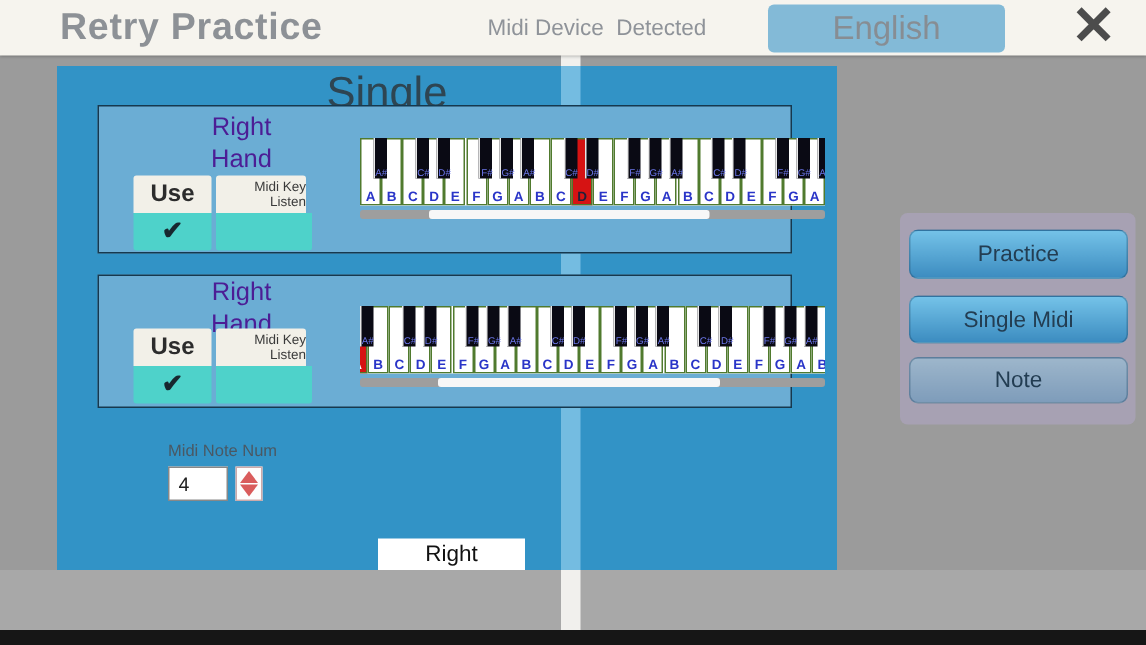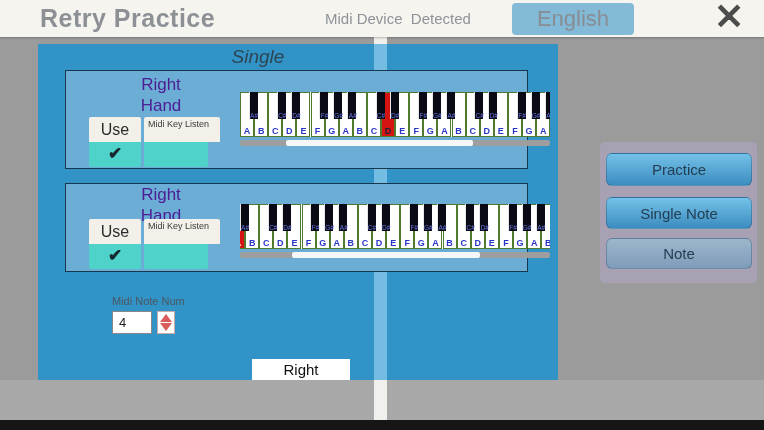--- a/index.html
+++ b/index.html
@@ -3,40 +3,40 @@
 <meta charset="utf-8">
 <style>
   * { margin:0; padding:0; box-sizing:border-box; }
   html,body { font-family:"Liberation Sans", sans-serif; }
   #screen { position:relative; width:764px; height:430px; background:#9b9b9b; overflow:hidden; }
 
   
   .topbar { position:absolute; left:0; top:0; width:764px; height:37px; background:#f6f4ee; z-index:4; box-shadow:0 1px 2px rgba(0,0,0,.25); }
   .app-title { position:absolute; left:40px; top:4px; font-size:25px; font-weight:bold; color:#8d9196; letter-spacing:.5px; }
   .midi-status { position:absolute; left:325px; top:10px; font-size:15px; color:#8f9399; white-space:pre; }
-  .lang-btn { position:absolute; left:512px; top:3px; width:122px; height:32px; background:#83bad7; border:none; border-radius:4px; font-size:22px; color:#878d93; text-align:center; line-height:30px; cursor:pointer; font-family:"Liberation Sans",sans-serif; }
+  .lang-btn { position:absolute; left:512px; top:3px; width:158px; height:32px; background:#83bad7; border:none; border-radius:4px; font-size:22px; color:#878d93; text-align:center; line-height:30px; cursor:pointer; font-family:"Liberation Sans",sans-serif; }
   .close-x { position:absolute; left:714px; top:-4px; font-size:36px; font-weight:bold; color:#4c4c4c; cursor:pointer; }
 
   
   .seam { position:absolute; left:374px; top:30px; width:13px; height:392px; background:#f1f0ed; z-index:1; }
   .bottom-strip { position:absolute; left:0; top:380px; width:764px; height:42px; background:#a8a8a8; z-index:0; }
   .black-bar { position:absolute; left:0; top:420px; width:764px; height:10px; background:#161616; z-index:5; }
 
   
   .main-panel { position:absolute; left:38px; top:44px; width:520px; height:336px; background:#3293c6; z-index:2; overflow:hidden; }
   .main-panel .inner-seam { position:absolute; left:336px; top:0; width:13px; height:336px; background:#74bce1; }
-  .panel-title { position:absolute; left:0; top:2px; width:440px; text-align:center; font-size:19px; color:#2e4552;font-style:italic; }
+  .panel-title { position:absolute; left:0; top:2px; width:440px; text-align:center; font-size:29px; color:#2e4552; }
 
   .hand-section { position:absolute; left:27px; width:463px; height:96px; background:#6badd4; border:1px solid #16384e; }
   .hand-section.s1 { top:26px; height:99px; }
   .hand-section.s2 { top:139px; height:89px; }
   .hand-label { position:absolute; left:55px; top:3px; width:80px; text-align:center; font-size:17px; line-height:1.25; color:#4c1d95; }
   .toggle-label { position:absolute; background:#f2f0e8; border-radius:2px 2px 0 0; color:#2c2c2c; }
-  .use-label { left:23px; top:46px; width:52px; height:25px; font-size:16px; text-align:center; line-height:25px; }
-  .midi-label { left:78px; top:46px; width:76px; height:25px; font-size:9px; line-height:1.15; padding:2px 0 0 4px; color:#3a3a3a; }
+  .use-label { left:23px; top:46px; width:52px; height:25px; font-size:16px; text-align:center; line-height:25px;font-weight:bold; }
+  .midi-label { left:78px; top:46px; width:60px; height:25px; font-size:9px; line-height:1.15; padding:2px 0 0 4px; color:#3a3a3a;text-align:right; }
   .toggle-box { position:absolute; top:71px; height:25px; background:#4ed2ca; border-radius:0 0 2px 2px; cursor:pointer; }
   .use-box { left:23px; width:52px; text-align:center; }
   .midi-box { left:78px; width:64px; }
   .checkmark { font-size:17px; font-weight:bold; color:#17272f; line-height:23px; }
   .s2 .hand-label { top:0; }
   .s2 .toggle-label { top:35px; }
   .s2 .toggle-box { top:60px; }
 
   
   .kb-wrap { position:absolute; left:174px; top:21px; width:310px; height:45px; overflow:hidden; background:#fff; }
@@ -356,17 +356,17 @@
     <input class="note-input" value="4" style="">
     <div class="stepper">
       <div class="up"></div>
       <div class="down"></div>
     </div>
     <button class="start-btn">Right</button>
   </div>
 
   <div class="side-panel">
     <button class="side-btn blue btn-code">Practice</button>
-    <button class="side-btn blue btn-single">Single Note</button>
+    <button class="side-btn blue btn-single">Single Midi</button>
     <button class="side-btn dim btn-retry">Note</button>
   </div>
 
 </div>
 
 </body></html>

